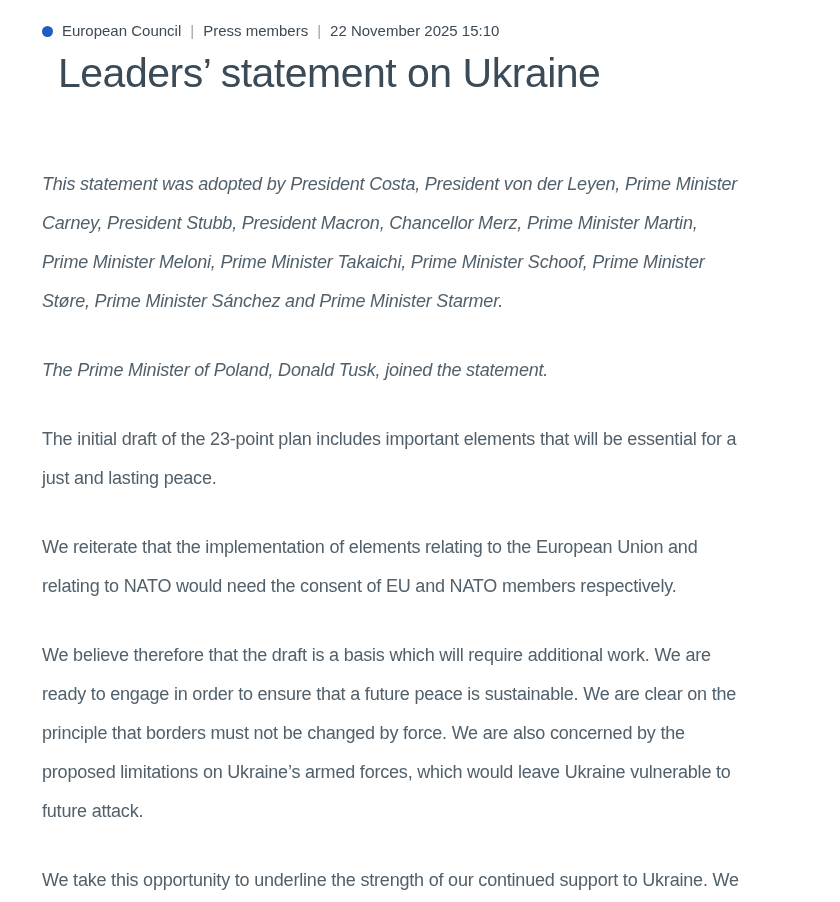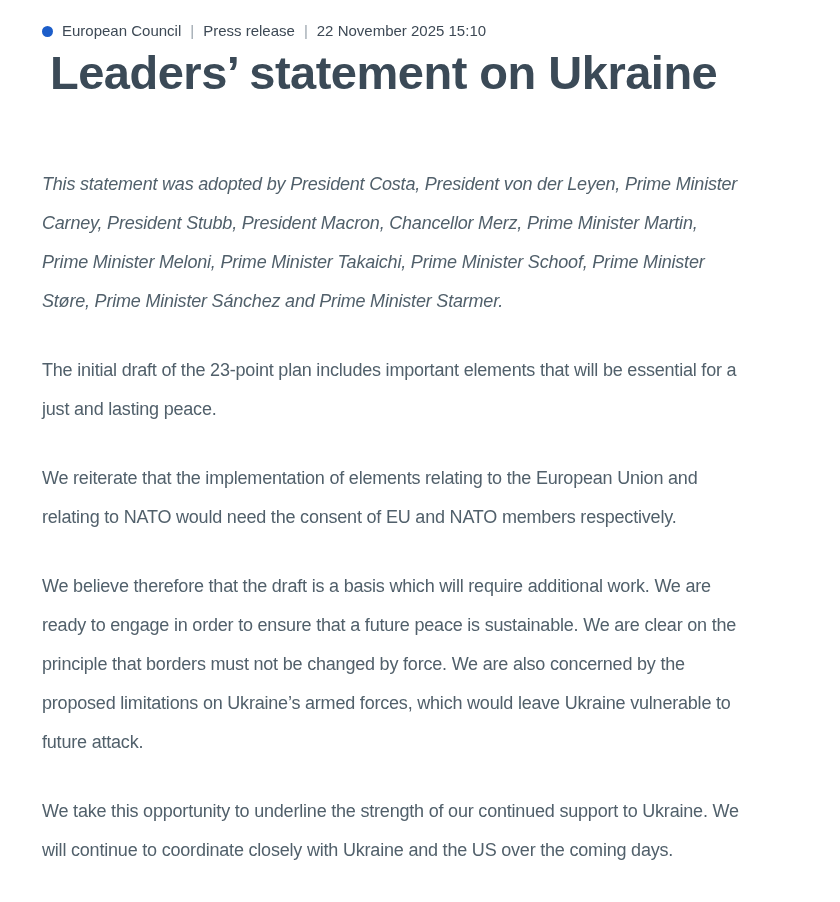--- a/index.html
+++ b/index.html
@@ -38,24 +38,24 @@
     margin-right: 9px;
     flex: 0 0 auto;
   }
   .meta .sep {
     color: var(--meta-separator, #9aa4ad);
     margin: 0 9px;
     font-weight: 400;
   }
   
   h1.title {
-    margin: 9px 0 0 8px;
-    font-size: 47px;
+    margin: 9px 0 0 16px;
+    font-size: 41px;
     line-height: 48px;
-    font-weight: 700;
+    font-weight: 400;
     letter-spacing: -0.5px;
     color: var(--title-text, #3b4a57);
   }
   
   .article-body {
     margin-top: 68px;
     max-width: 706px;
     font-size: 18px;
     line-height: 39px;
     letter-spacing: -0.2px;
@@ -70,28 +70,29 @@
 </style>
 </head>
 <body>
 
 <div class="page">
 
   <header class="meta">
     <span class="dot"></span>
     <span class="meta-item">European Council</span>
     <span class="sep">|</span>
-    <span class="meta-item">Press release</span>
+    <span class="meta-item">Press members</span>
     <span class="sep">|</span>
     <span class="meta-item">22 November 2025 15:10</span>
   </header>
 
   <h1 class="title">Leaders’ statement on Ukraine</h1>
 
   <div class="article-body">
     <p class="italic">This statement was adopted by President Costa, President von der Leyen, Prime Minister Carney, President Stubb, President Macron, Chancellor Merz, Prime Minister Martin, Prime Minister Meloni, Prime Minister Takaichi, Prime Minister Schoof, Prime Minister Støre, Prime Minister Sánchez and Prime Minister Starmer.</p>
+    <p class="italic">The Prime Minister of Poland, Donald Tusk, joined the statement.</p>
     <p>The initial draft of the 23-point plan includes important elements that will be essential for a just and lasting peace.</p>
     <p>We reiterate that the implementation of elements relating to the European Union and relating to NATO would need the consent of EU and NATO members respectively.</p>
     <p>We believe therefore that the draft is a basis which will require additional work. We are ready to engage in order to ensure that a future peace is sustainable. We are clear on the principle that borders must not be changed by force. We are also concerned by the proposed limitations on Ukraine’s armed forces, which would leave Ukraine vulnerable to future attack.</p>
     <p>We take this opportunity to underline the strength of our continued support to Ukraine. We will continue to coordinate closely with Ukraine and the US over the coming days.</p>
   </div>
 
 </div>
 
 </body></html>

